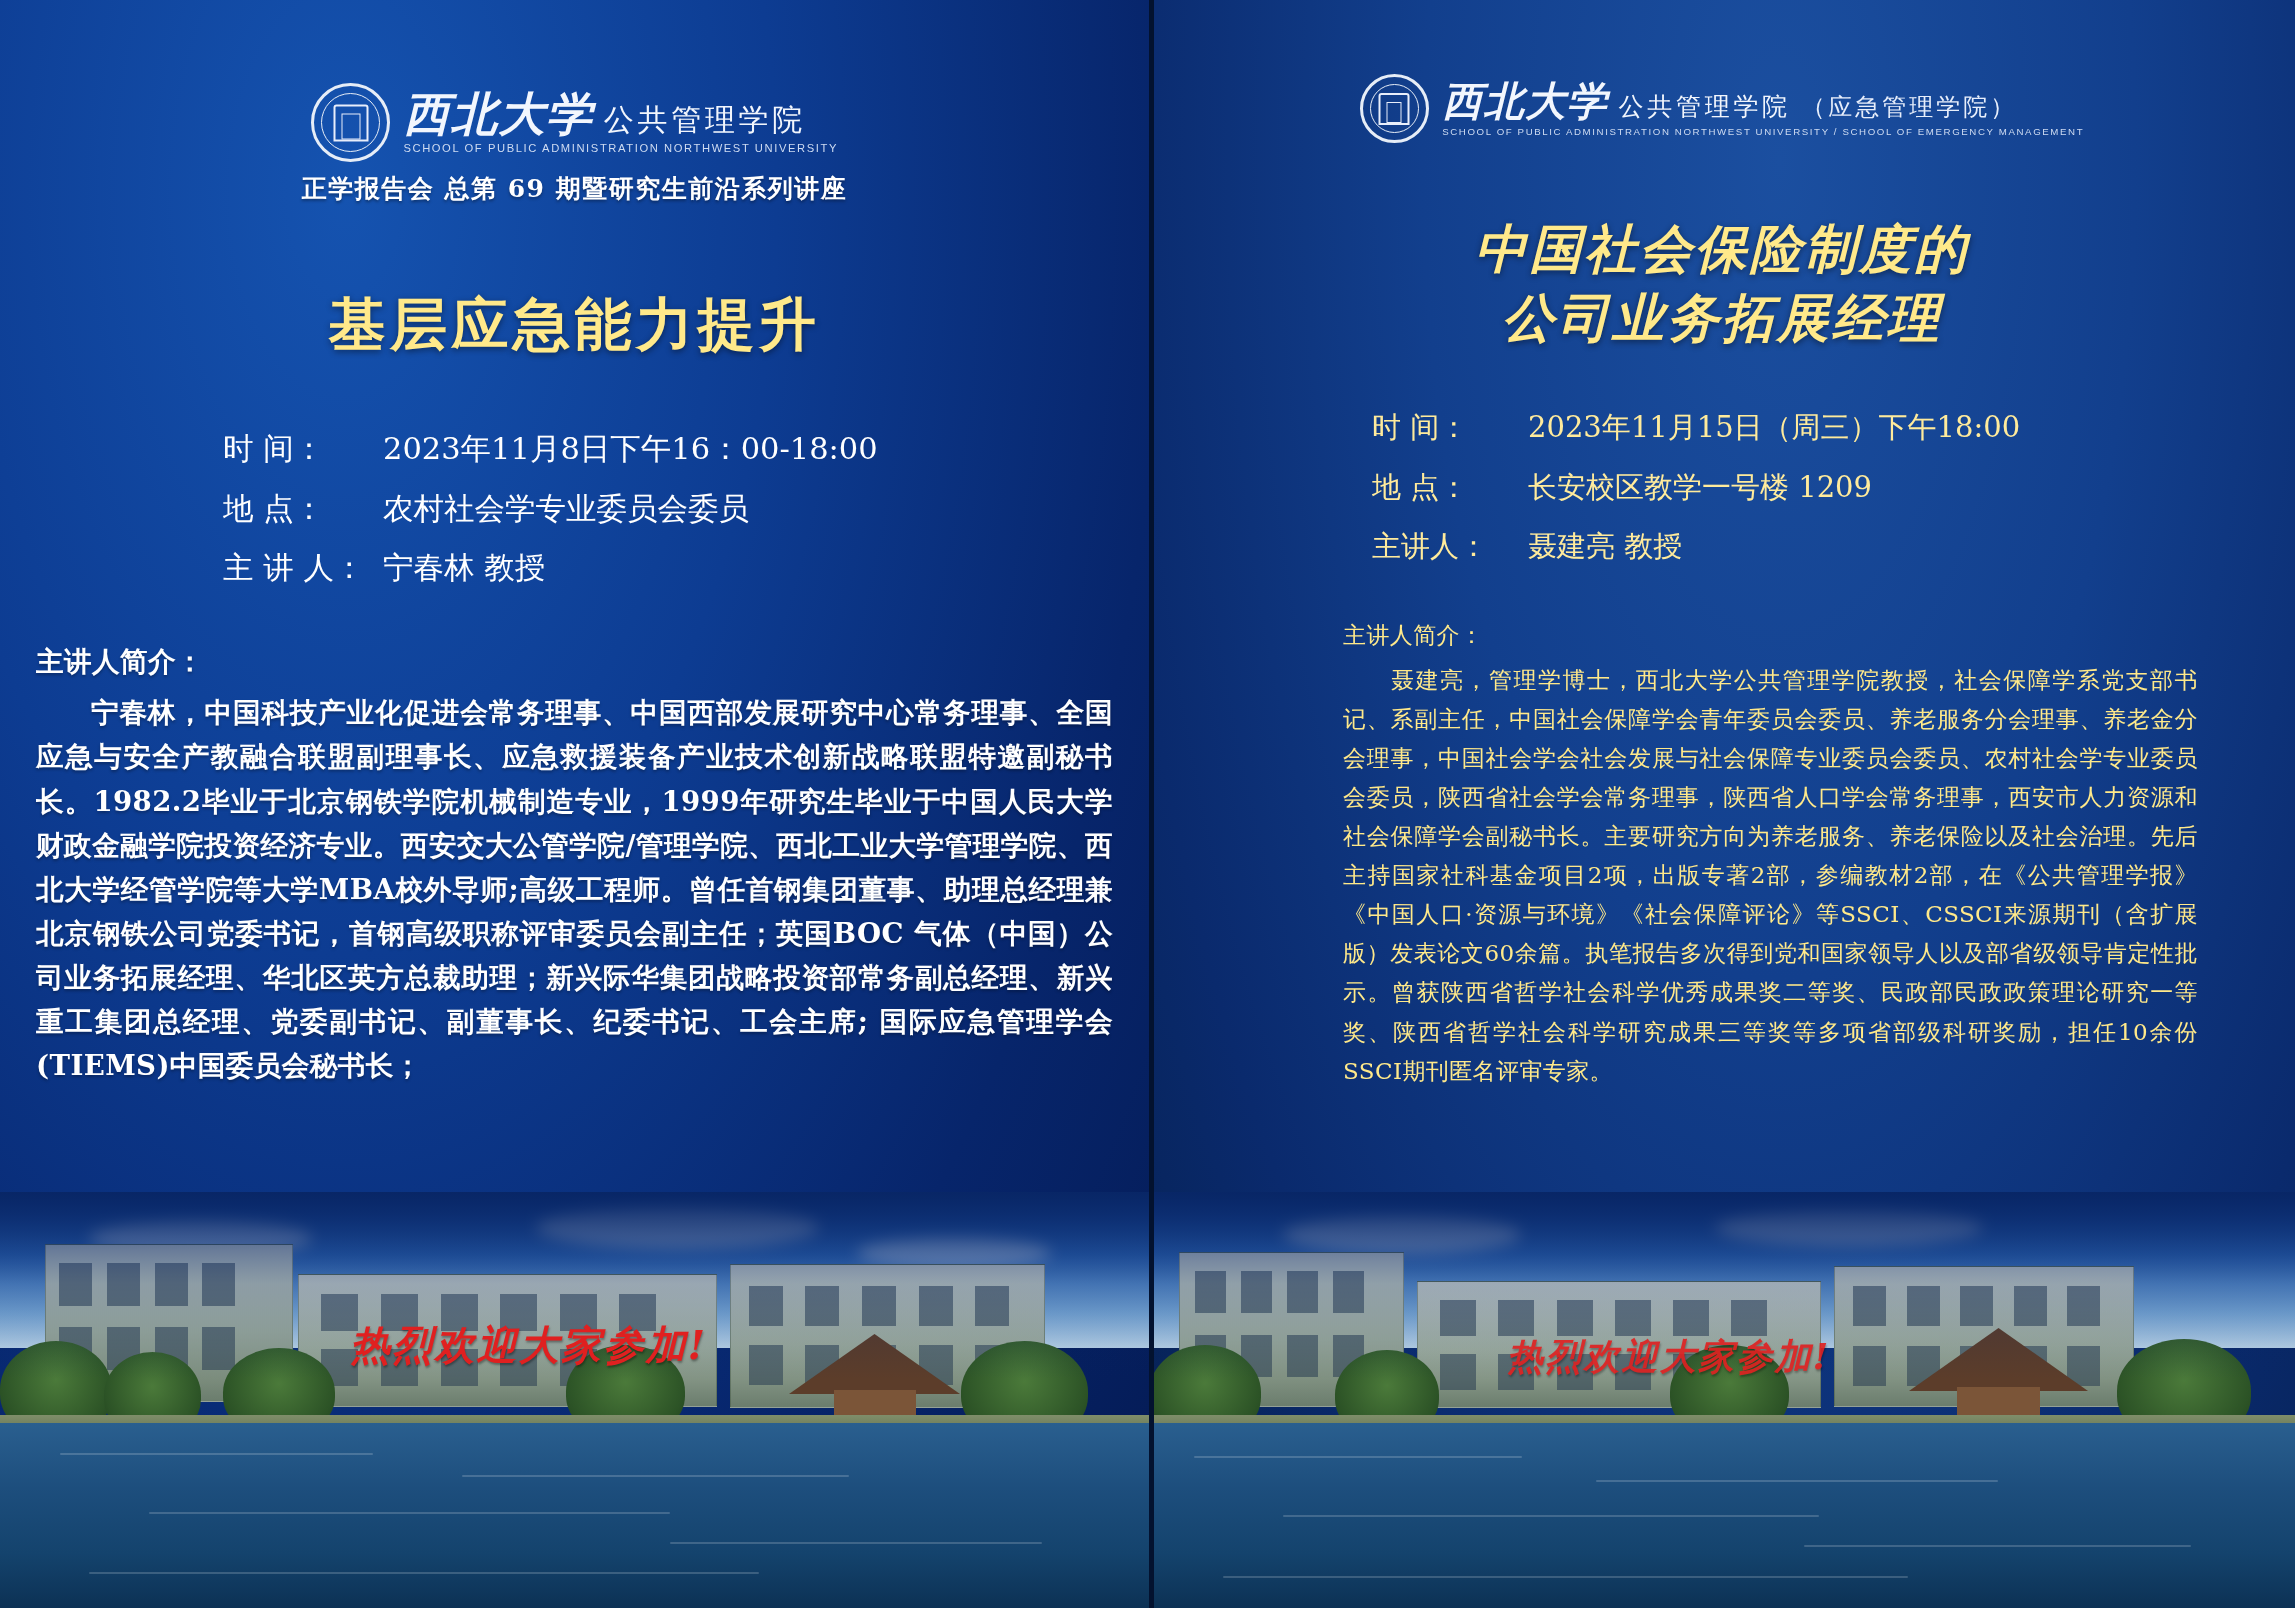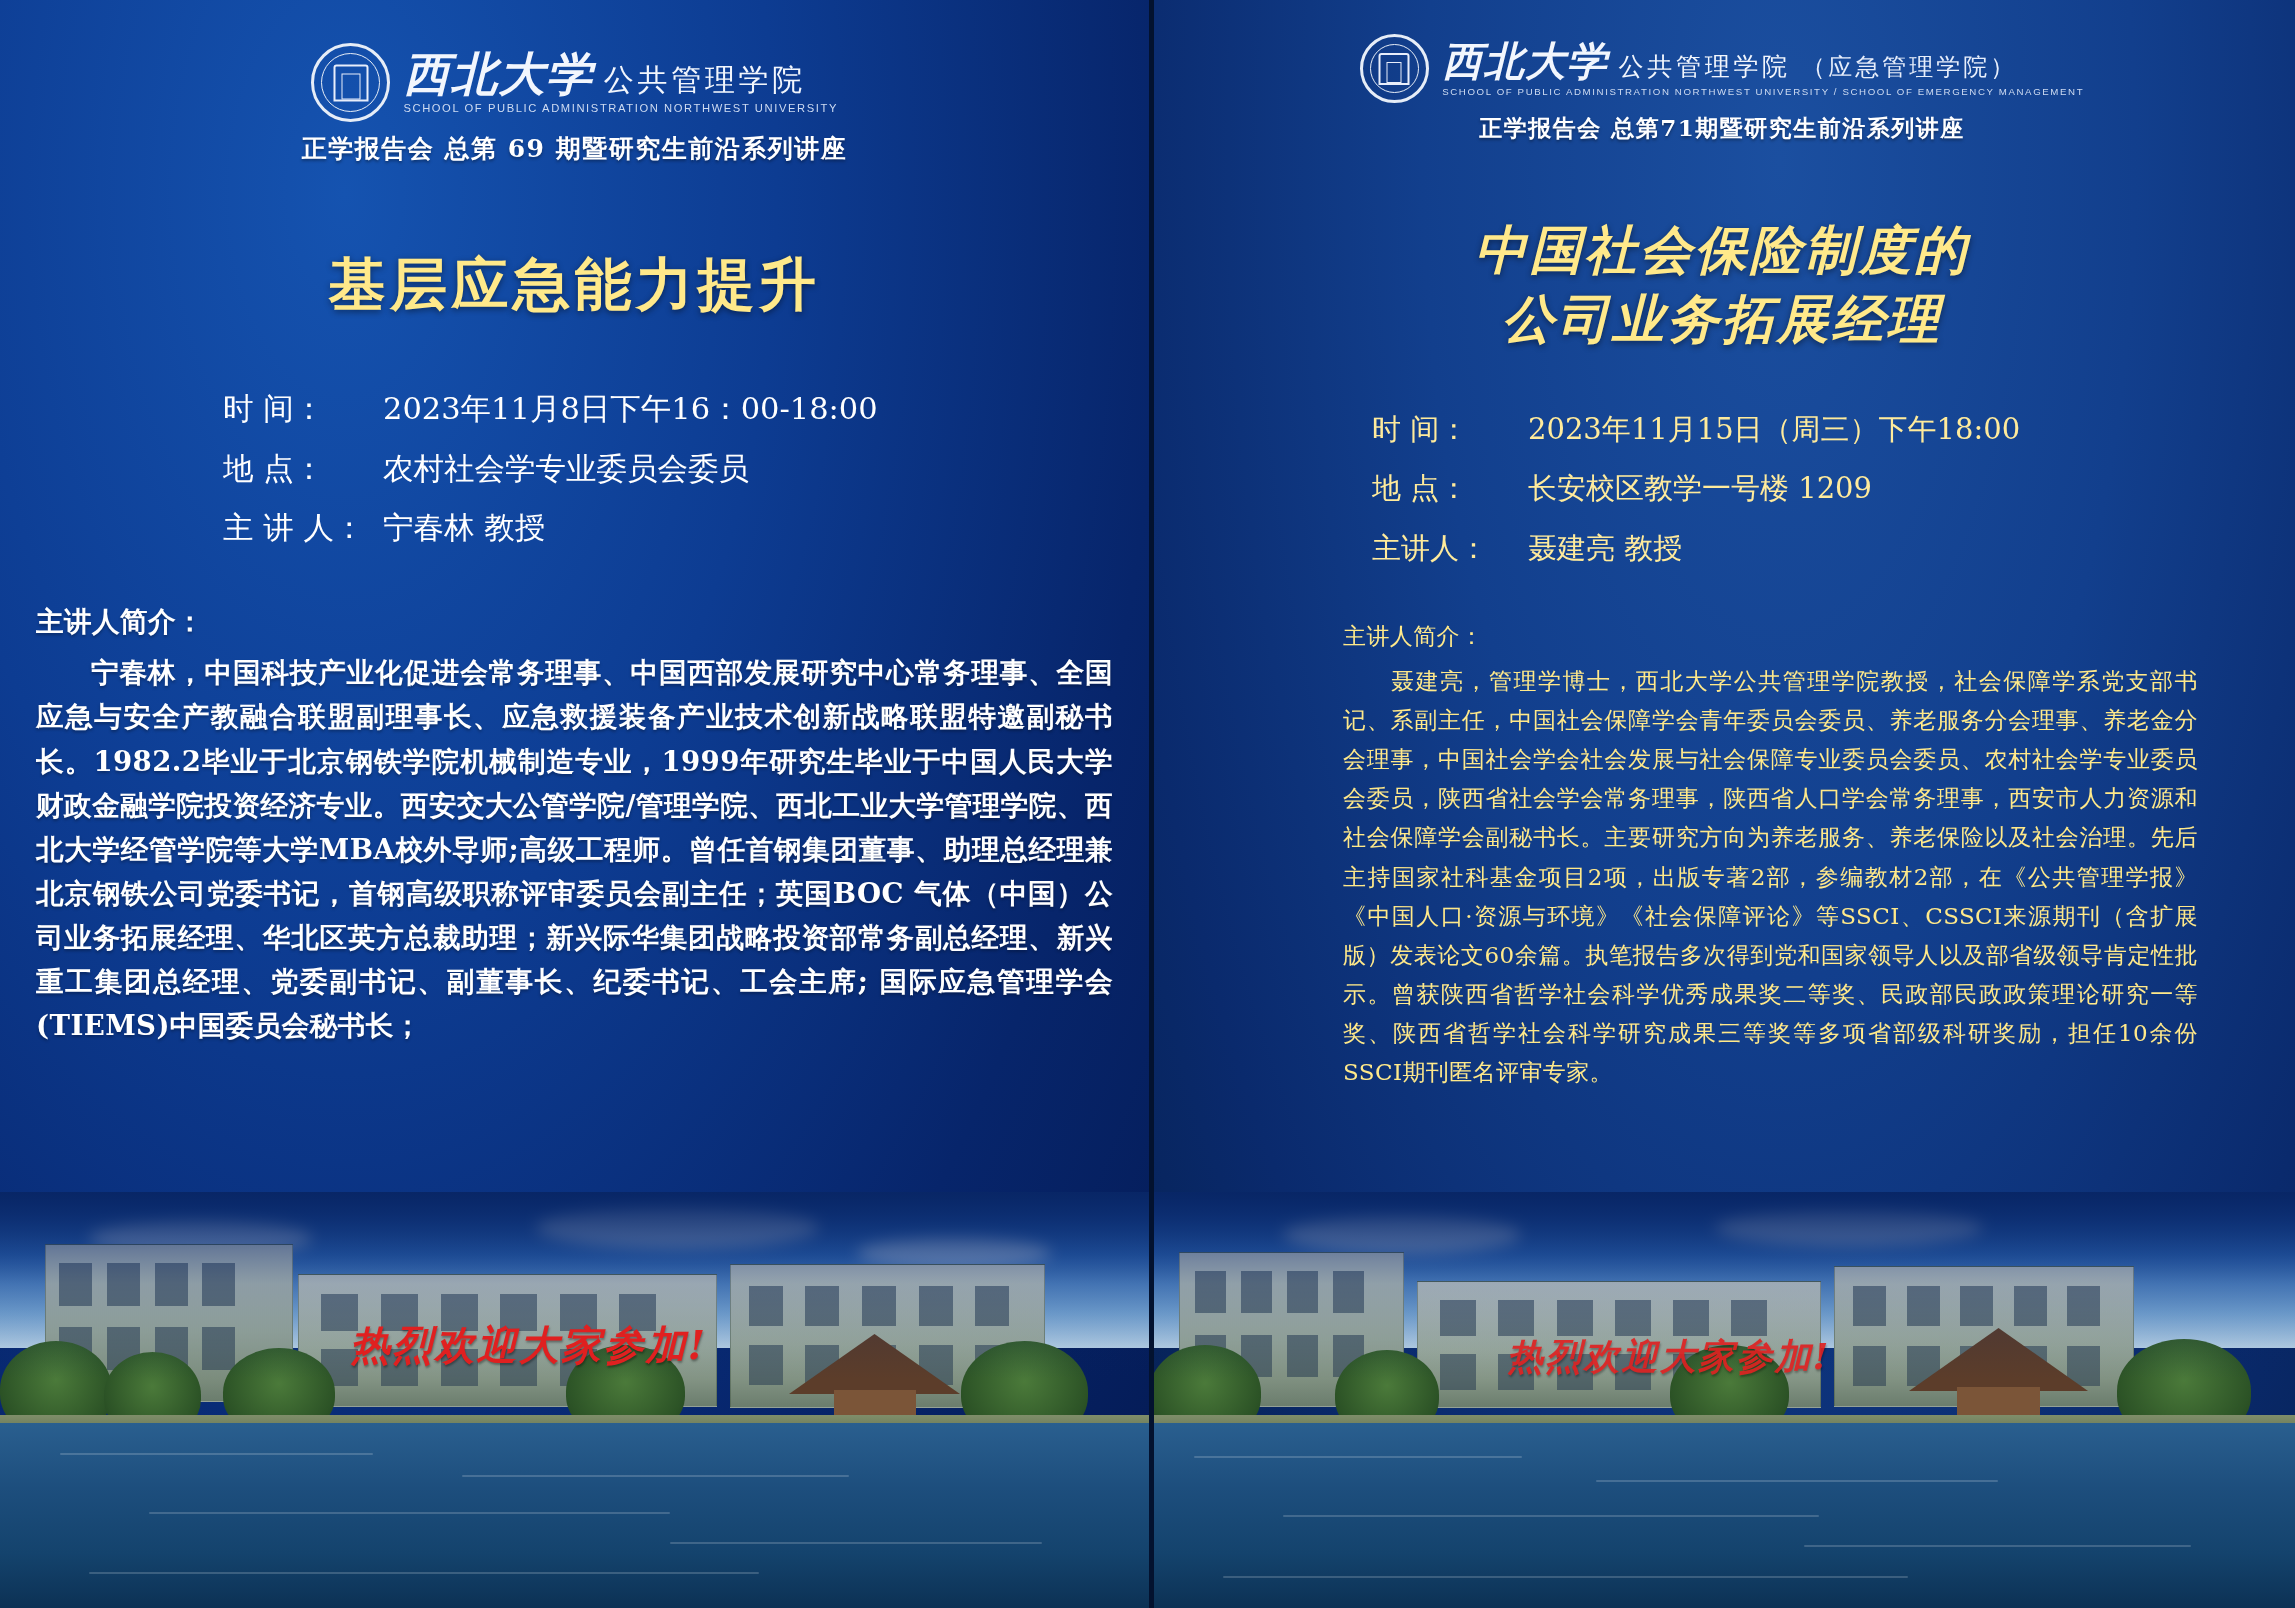--- a/index.html
+++ b/index.html
@@ -116,20 +116,21 @@
   .header {
     position: relative;
     z-index: 10;
     text-align: center;
   }
   .logo-row {
     display: flex;
     align-items: center;
     justify-content: center;
     gap: 13.4px;
+    margin-top: 40px;
   }
   .seal {
     width: 79px;
     height: 79px;
     border-radius: 50%;
     border: 3px solid #e6edf7;
     position: relative;
     flex: none;
     box-sizing: border-box;
   }
@@ -493,21 +494,20 @@
         </div>
         <div class="wordmark">
           <div class="wordmark-cn">
             <span class="wm-calli" style="font-size:40px;">西北大学</span>
             <span class="wm-dept" style="font-size:25px;">公共管理学院</span>
             <span class="wm-sub" style="font-size:24px;">（应急管理学院）</span>
           </div>
           <div class="wordmark-en" style="font-size:9.7px;">SCHOOL OF PUBLIC ADMINISTRATION NORTHWEST UNIVERSITY  /  SCHOOL OF EMERGENCY MANAGEMENT</div>
         </div>
       </div>
-      <div class="series-line" style="font-size:23px;">正学报告会  总第71期暨研究生前沿系列讲座</div>
     </div>
 
     <div class="title title-r">
       <div>中国社会保险制度的</div>
       <div>公司业务拓展经理</div>
     </div>
 
     <div class="meta meta-r" style="margin-left:223px;">
       <div class="meta-row">
         <span class="meta-label">时   间：</span>

